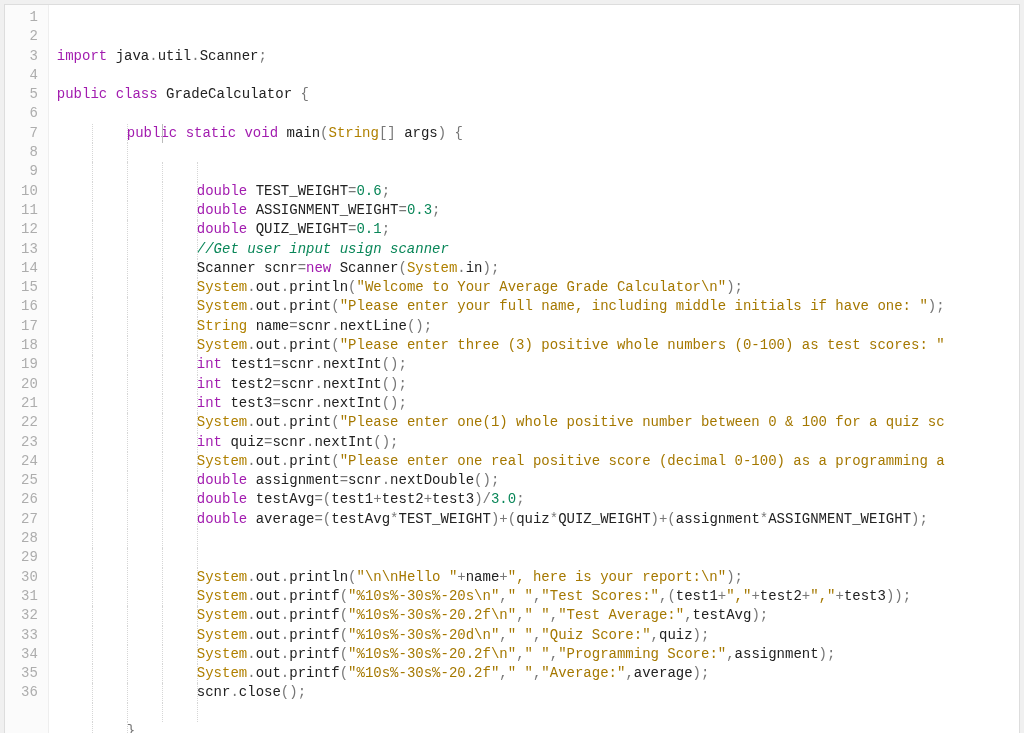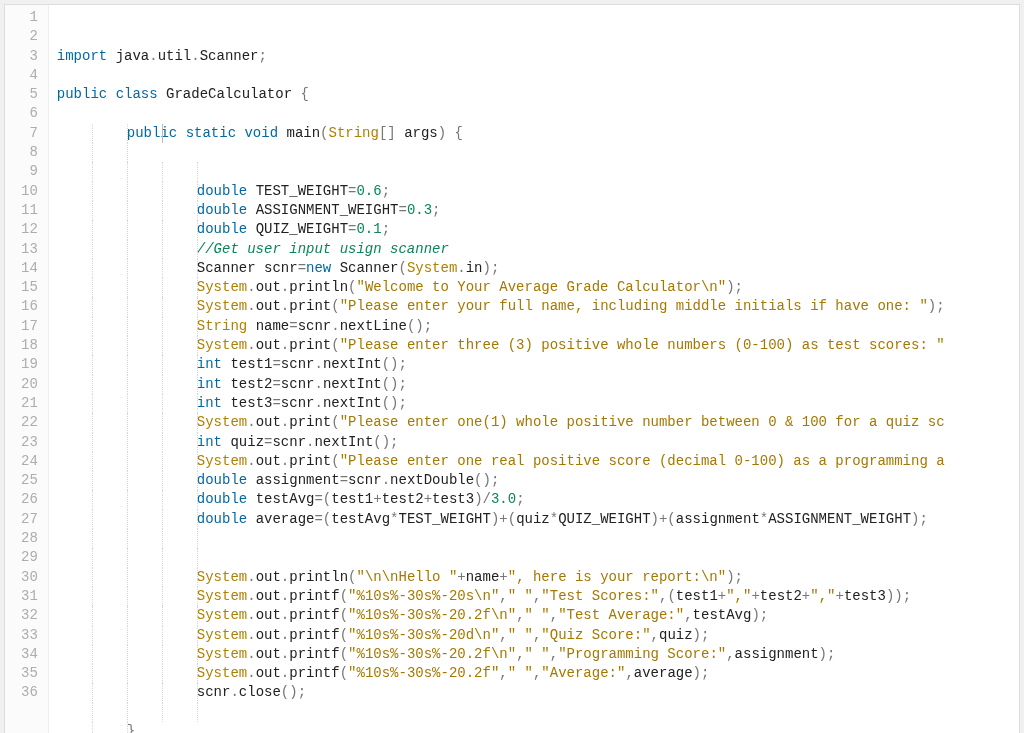--- a/index.html
+++ b/index.html
@@ -42,21 +42,21 @@
   }
   .indent-guide {
     position: absolute;
     top: 0;
     bottom: 0;
     width: 1px;
     border-left: 1px dotted #d6d6d6;
   }
 
   
-  .t-kw   { color: #0369a1; }    
+  .t-kw   { color: #a21caf; }    
   .t-type { color: #b08000; }    
   .t-str  { color: #a57800; }    
   .t-num  { color: #098658; }    
   .t-com  { color: #098658; font-style: italic; } 
   .t-op   { color: #777; }       
   .t-plain{ color: #222; }
 </style>
 </head>
 <body>
 

